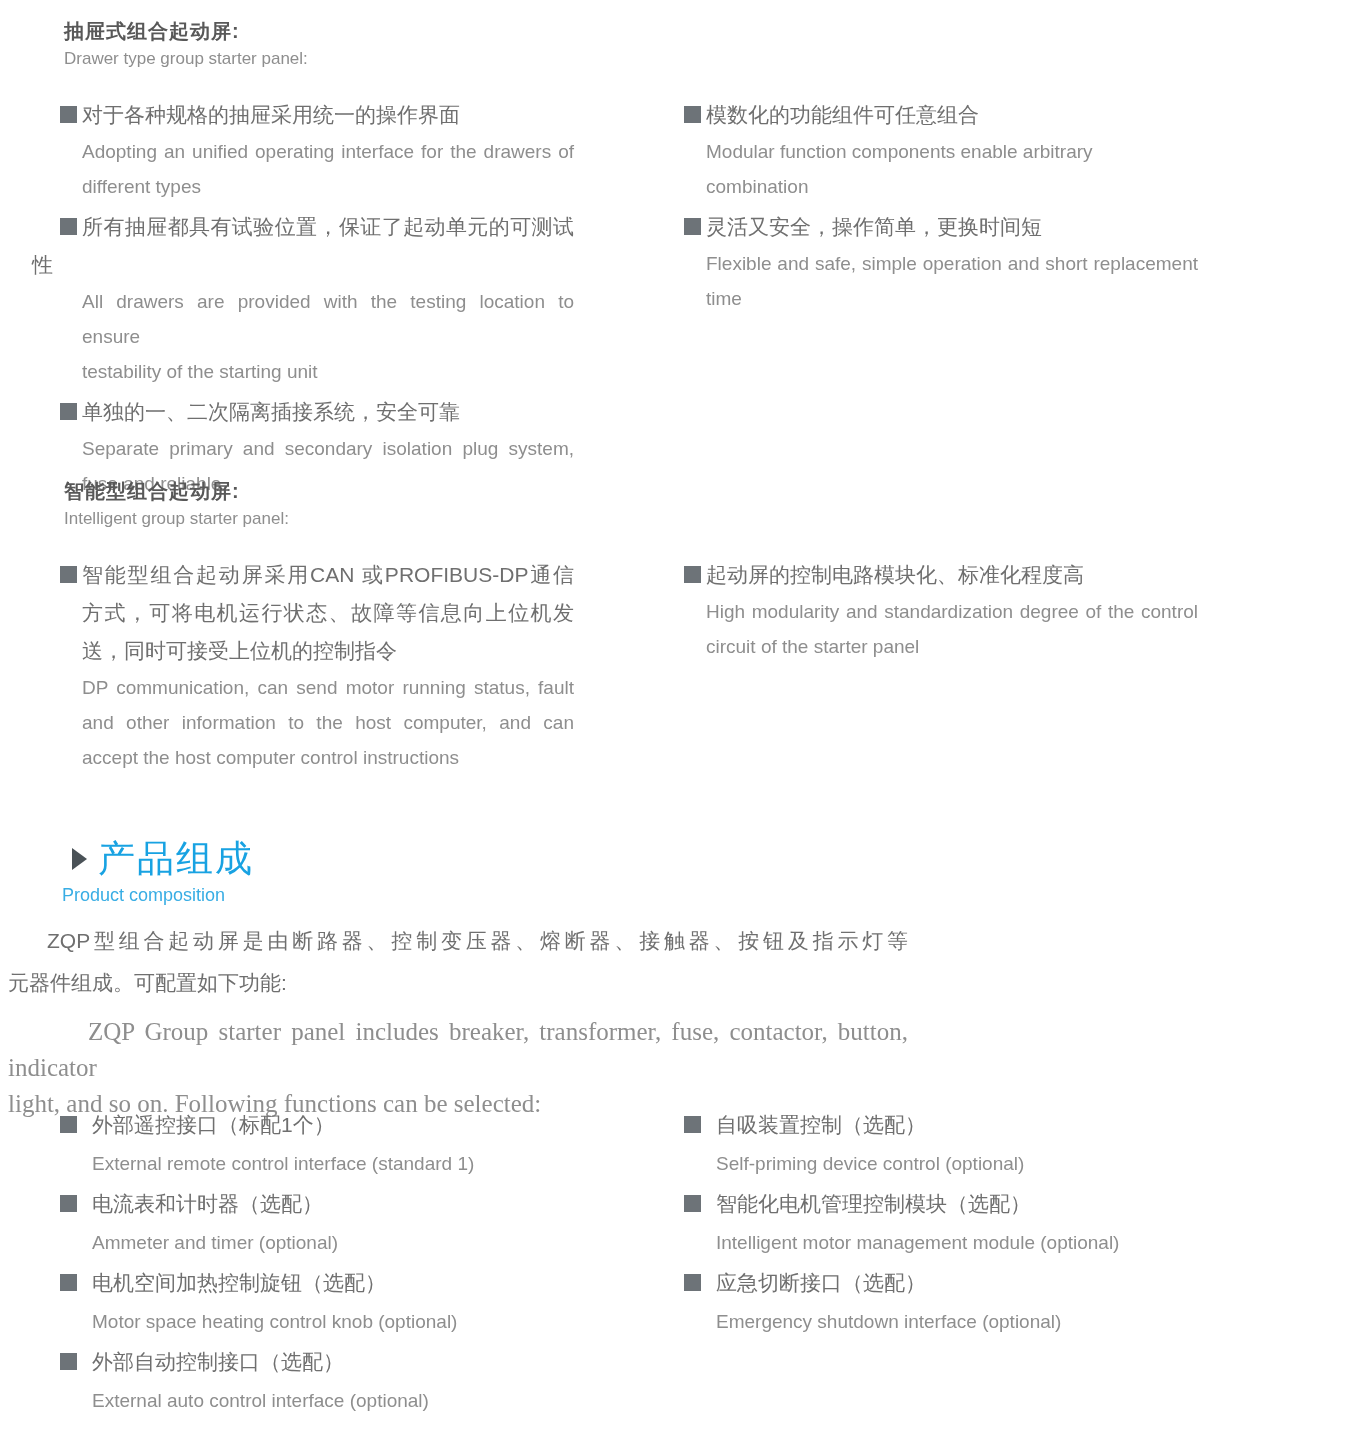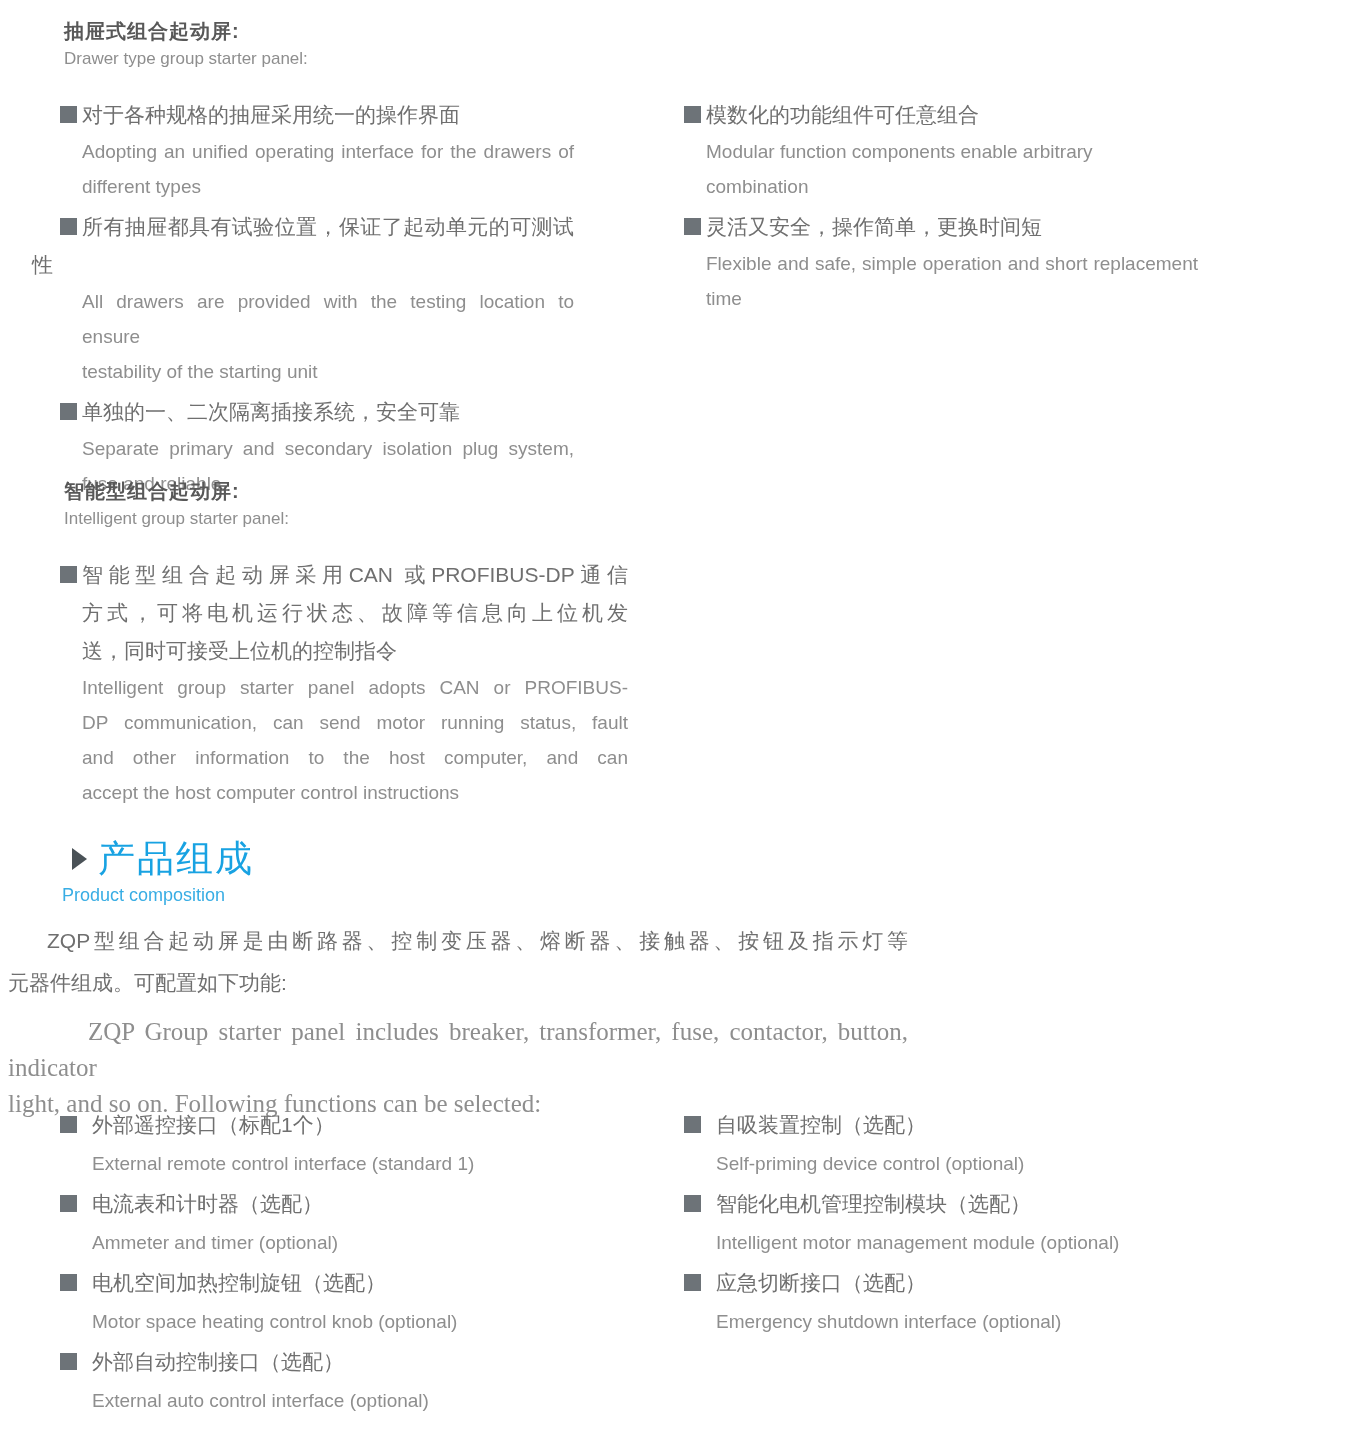--- a/index.html
+++ b/index.html
@@ -101,24 +101,31 @@
     <div class="h-zh">智能型组合起动屏:</div>
     <div class="h-en">Intelligent group starter panel:</div>
   </div>
   <div class="cols">
     <div class="col-l">
       <div class="item">
         <span class="sq"></span>
         <div class="zh j">智能型组合起动屏采用CAN 或PROFIBUS-DP通信</div>
         <div class="zh j">方式，可将电机运行状态、故障等信息向上位机发</div>
         <div class="zh">送，同时可接受上位机的控制指令</div>
-        <div class="en j">Intelligent group starter panel adopts CAN or PROFIBUS-</div>
         <div class="en j">DP communication, can send motor running status, fault</div>
         <div class="en j">and other information to the host computer, and can</div>
         <div class="en">accept the host computer control instructions</div>
+      </div>
+    </div>
+    <div class="col-r">
+      <div class="item">
+        <span class="sq"></span>
+        <div class="zh">起动屏的控制电路模块化、标准化程度高</div>
+        <div class="en j">High modularity and standardization degree of the control</div>
+        <div class="en">circuit of the starter panel</div>
       </div>
     </div>
   </div>
 </div>
 
 <div class="sec" id="comp-header">
   <div class="title-row">
     <span class="tri"></span>
     <span class="comp-zh">产品组成</span>
   </div>

